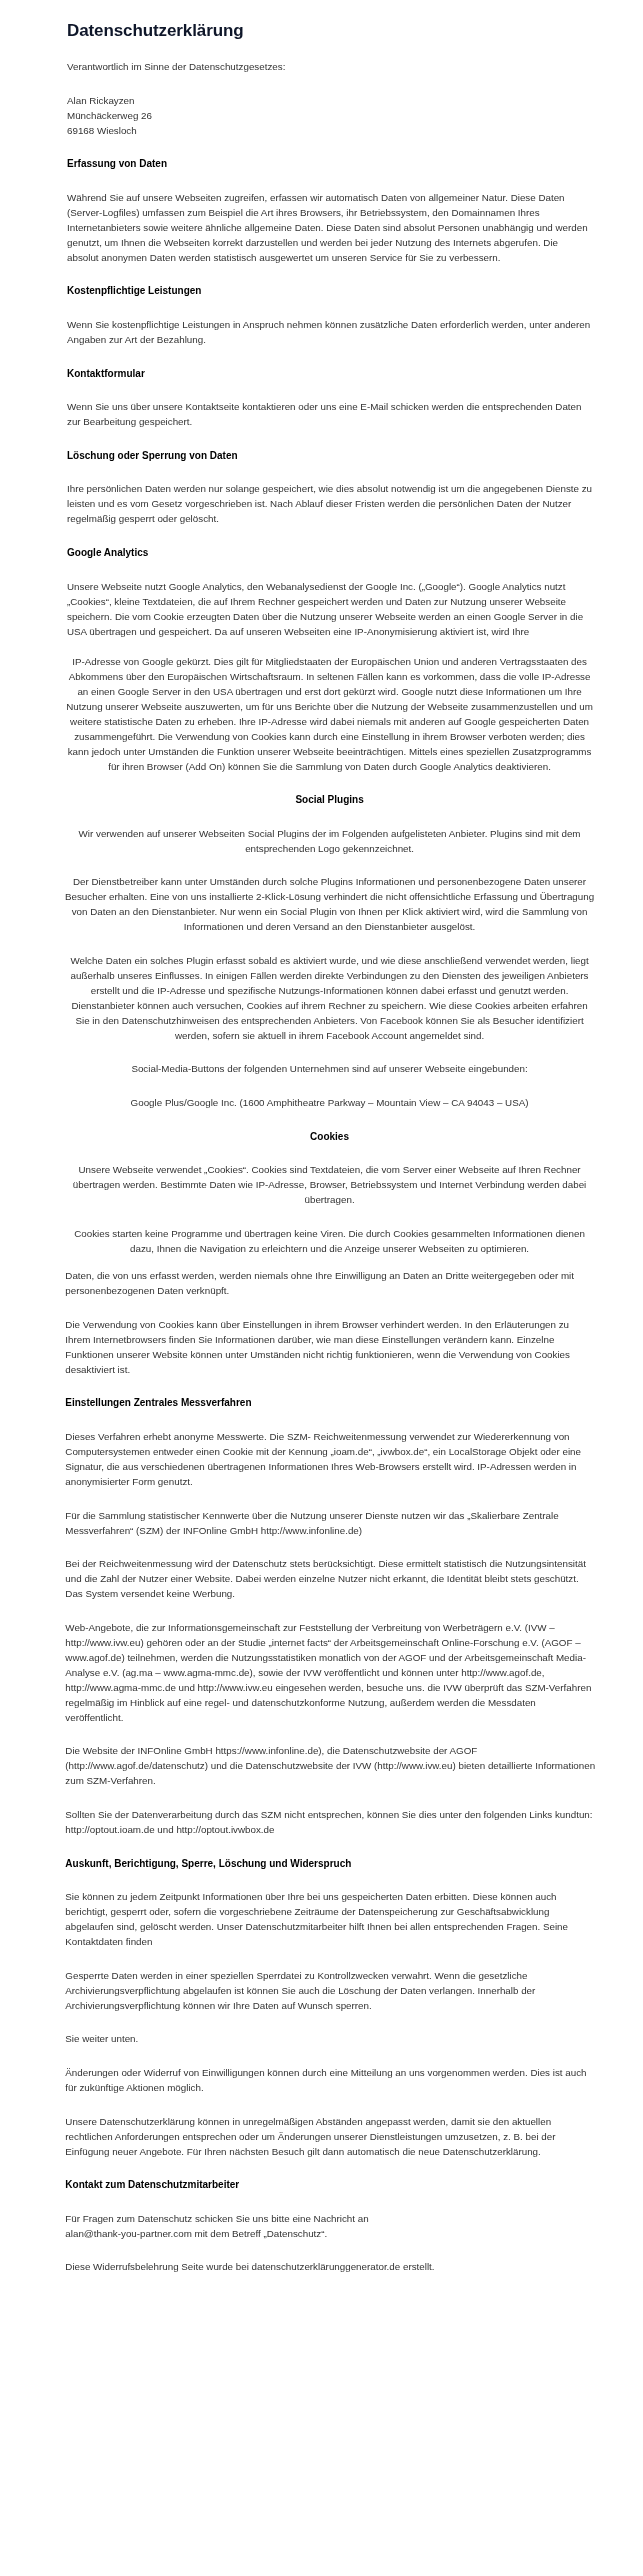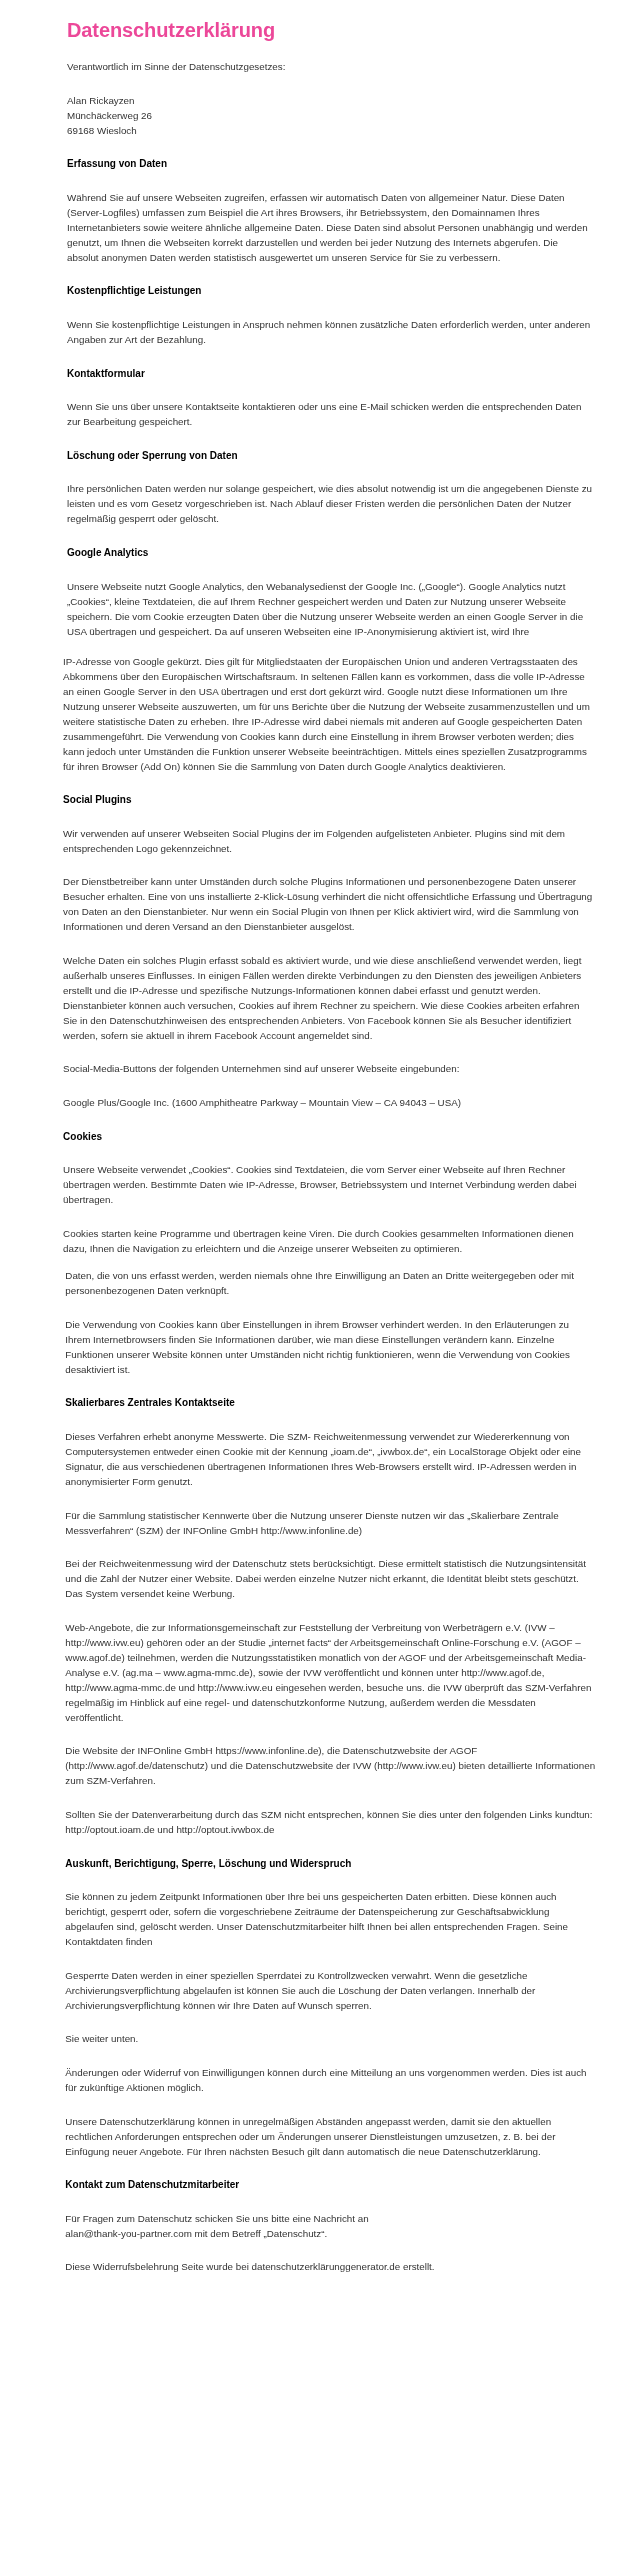--- a/index.html
+++ b/index.html
@@ -1,21 +1,21 @@
 <!DOCTYPE html>
 <html style="font-size:9px"><head>
 <meta charset="utf-8">
 <style>
   html, body { margin: 0; padding: 0; background: #ffffff; }
   body { width: 644px; height: 2576px; position: relative; overflow: hidden;
          font-family: "Liberation Sans", sans-serif; color: #333333; }
   .page { position: absolute; left: 67px; top: 0; width: 529px; }
-  .shift-a { margin-left: -3.9px; }
+  .shift-a { margin-left: -3.9px; text-align: center; }
   .shift-b { margin-left: -1.7px; }
-  h1 { font-size: 20px; font-weight: bold; color: #ec4899; margin: 21.4px 0 0 0; line-height: 19px; letter-spacing: -0.1px; }
+  h1 { font-size: 17px; font-weight: bold; color: #0f172a; margin: 21.4px 0 0 0; line-height: 19px; letter-spacing: -0.1px; }
   h2 { font-size: 10px; font-weight: bold; color: #000; margin: 0; line-height: 15px; }
   p { font-size: 9.8px; line-height: 15px; margin: 0; color: #333333; }
 </style>
 </head>
 <body>
 
 <div class="page">
 
   <h1>Datenschutzerklärung</h1>
 
@@ -54,21 +54,21 @@
 
     <h2 style="margin-top:18.6px">Cookies</h2>
     <p style="margin-top:18.6px">Unsere Webseite verwendet „Cookies“. Cookies sind Textdateien, die vom Server einer Webseite auf Ihren Rechner übertragen werden. Bestimmte Daten wie IP-Adresse, Browser, Betriebssystem und Internet Verbindung werden dabei übertragen.</p>
     <p style="margin-top:18.6px">Cookies starten keine Programme und übertragen keine Viren. Die durch Cookies gesammelten Informationen dienen dazu, Ihnen die Navigation zu erleichtern und die Anzeige unserer Webseiten zu optimieren.</p>
   </div>
 
   <div class="shift-b">
     <p style="margin-top:12.4px">Daten, die von uns erfasst werden, werden niemals ohne Ihre Einwilligung an Daten an Dritte weitergegeben oder mit personenbezogenen Daten verknüpft.</p>
     <p style="margin-top:18.6px">Die Verwendung von Cookies kann über Einstellungen in ihrem Browser verhindert werden. In den Erläuterungen zu Ihrem Internetbrowsers finden Sie Informationen darüber, wie man diese Einstellungen verändern kann. Einzelne Funktionen unserer Website können unter Umständen nicht richtig funktionieren, wenn die Verwendung von Cookies desaktiviert ist.</p>
 
-    <h2 style="margin-top:18.6px">Skalierbares Zentrales Kontaktseite</h2>
+    <h2 style="margin-top:18.6px">Einstellungen Zentrales Messverfahren</h2>
     <p style="margin-top:18.6px">Dieses Verfahren erhebt anonyme Messwerte. Die SZM- Reichweitenmessung verwendet zur Wiedererkennung von Computersystemen entweder einen Cookie mit der Kennung „ioam.de“, „ivwbox.de“, ein LocalStorage Objekt oder eine Signatur, die aus verschiedenen übertragenen Informationen Ihres Web-Browsers erstellt wird. IP-Adressen werden in anonymisierter Form genutzt.</p>
     <p style="margin-top:18.6px">Für die Sammlung statistischer Kennwerte über die Nutzung unserer Dienste nutzen wir das „Skalierbare Zentrale Messverfahren“ (SZM) der INFOnline GmbH http://www.infonline.de)</p>
     <p style="margin-top:18.6px">Bei der Reichweitenmessung wird der Datenschutz stets berücksichtigt. Diese ermittelt statistisch die Nutzungsintensität und die Zahl der Nutzer einer Website. Dabei werden einzelne Nutzer nicht erkannt, die Identität bleibt stets geschützt. Das System versendet keine Werbung.</p>
     <p style="margin-top:18.6px">Web-Angebote, die zur Informationsgemeinschaft zur Feststellung der Verbreitung von Werbeträgern e.V. (IVW – http://www.ivw.eu) gehören oder an der Studie „internet facts“ der Arbeitsgemeinschaft Online-Forschung e.V. (AGOF – www.agof.de) teilnehmen, werden die Nutzungsstatistiken monatlich von der AGOF und der Arbeitsgemeinschaft Media-Analyse e.V. (ag.ma – www.agma-mmc.de), sowie der IVW veröffentlicht und können unter http://www.agof.de, http://www.agma-mmc.de und http://www.ivw.eu eingesehen werden, besuche uns. die IVW überprüft das SZM-Verfahren regelmäßig im Hinblick auf eine regel- und datenschutzkonforme Nutzung, außerdem werden die Messdaten veröffentlicht.</p>
     <p style="margin-top:18.6px">Die Website der INFOnline GmbH https://www.infonline.de), die Datenschutzwebsite der AGOF (http://www.agof.de/datenschutz) und die Datenschutzwebsite der IVW (http://www.ivw.eu) bieten detaillierte Informationen zum SZM-Verfahren.</p>
     <p style="margin-top:18.6px">Sollten Sie der Datenverarbeitung durch das SZM nicht entsprechen, können Sie dies unter den folgenden Links kundtun: http://optout.ioam.de und http://optout.ivwbox.de</p>
 
     <h2 style="margin-top:18.6px">Auskunft, Berichtigung, Sperre, Löschung und Widerspruch</h2>
     <p style="margin-top:18.6px">Sie können zu jedem Zeitpunkt Informationen über Ihre bei uns gespeicherten Daten erbitten. Diese können auch berichtigt, gesperrt oder, sofern die vorgeschriebene Zeiträume der Datenspeicherung zur Geschäftsabwicklung abgelaufen sind, gelöscht werden. Unser Datenschutzmitarbeiter hilft Ihnen bei allen entsprechenden Fragen. Seine Kontaktdaten finden</p>
     <p style="margin-top:18.6px">Gesperrte Daten werden in einer speziellen Sperrdatei zu Kontrollzwecken verwahrt. Wenn die gesetzliche Archivierungsverpflichtung abgelaufen ist können Sie auch die Löschung der Daten verlangen. Innerhalb der Archivierungsverpflichtung können wir Ihre Daten auf Wunsch sperren.</p>

